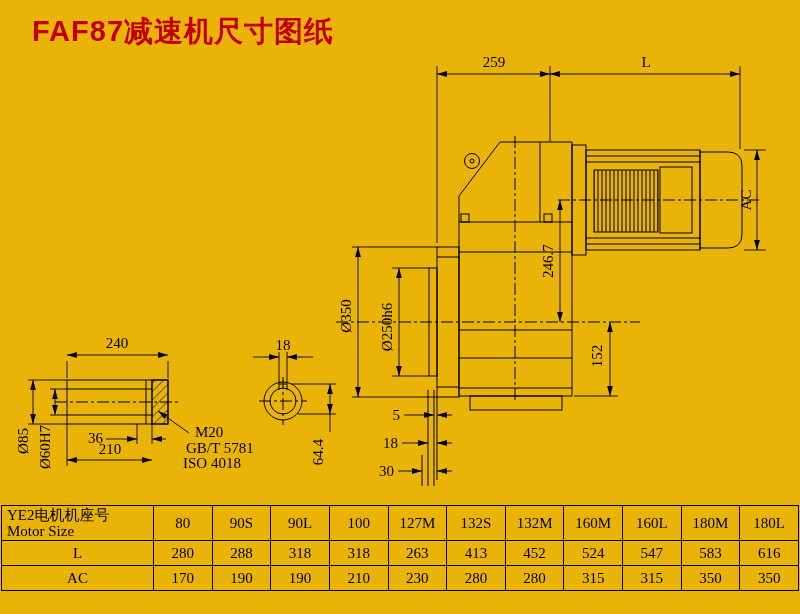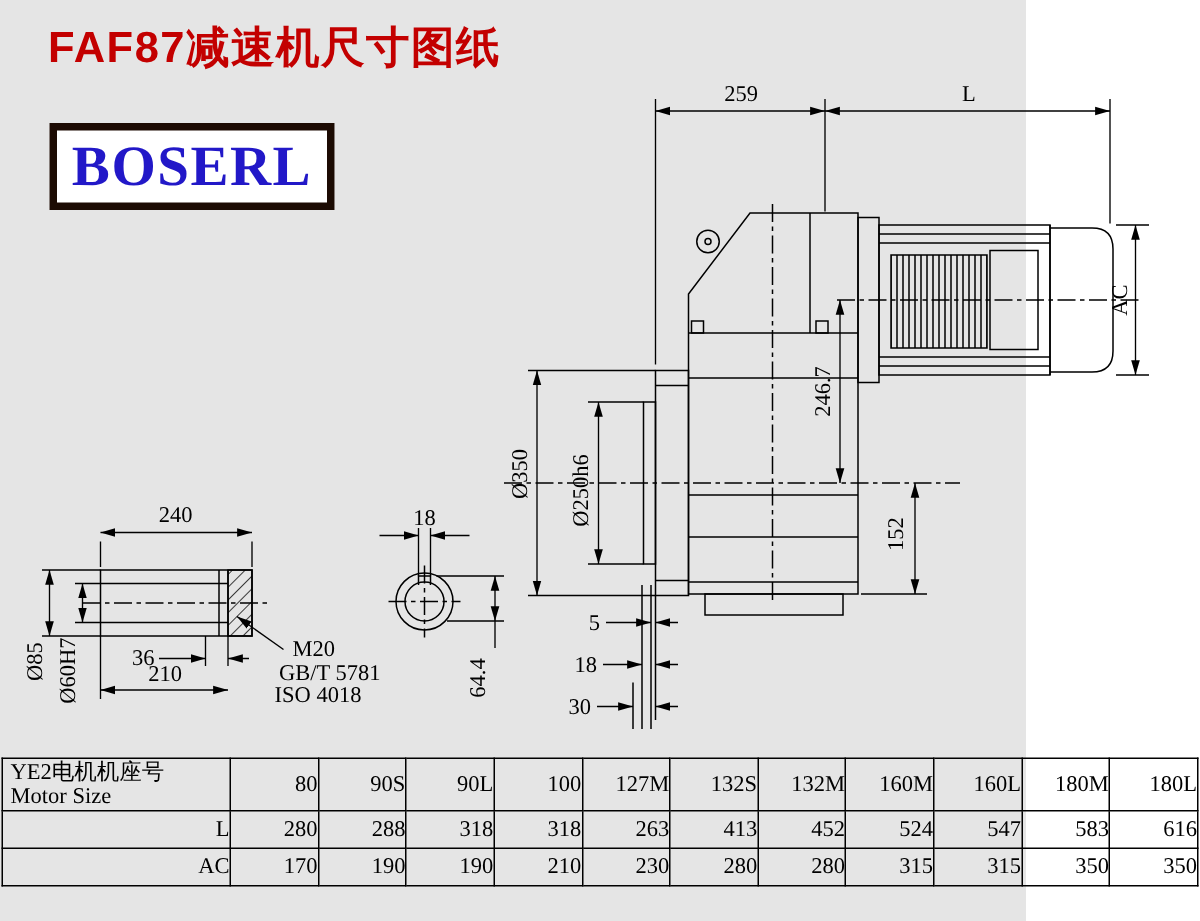--- a/index.html
+++ b/index.html
@@ -1,39 +1,36 @@
 <!DOCTYPE html>
 <html><head>
 <meta charset="utf-8">
 <style>
   * { margin:0; padding:0; box-sizing:border-box; }
   html,body { width:800px; height:614px; }
   body { background:#fff; font-family:"Liberation Sans",sans-serif; position:relative; overflow:hidden; color:#000; }
-  .page { position:absolute; left:0; top:0; width:684px; height:614px; background:#e5e5e5; }
+  .page { position:absolute; left:0; top:0; width:800px; height:614px; background:#eab308; }
   .title { position:absolute; left:32px; top:12px; font-size:29px; font-weight:bold; color:#c30000; letter-spacing:1px; white-space:nowrap; }
   .logo-box { position:absolute; left:33px; top:82px; width:190px; height:58px; border:5px solid #1c0b03; display:flex; align-items:center; justify-content:center; background:#fff; }
   .logo-text { font-family:"Liberation Serif",serif; font-weight:bold; font-size:38px; color:#2218c8; letter-spacing:1px; }
   svg.drawing { position:absolute; left:0; top:0; }
   svg.drawing text { font-family:"Liberation Serif",serif; font-size:15px; fill:#000; stroke:none; }
   table.spec { position:absolute; left:1px; top:505px; width:798px; border-collapse:collapse; table-layout:fixed; font-family:"Liberation Serif",serif; font-size:15px; }
-  .spec td { border:1px solid #000; text-align:right; padding:0; vertical-align:middle; }
+  .spec td { border:1px solid #000; text-align:center; padding:0; vertical-align:middle; }
   .spec .head-cell { text-align:left; padding-left:5px; line-height:16px;margin-left:16px; }
   .spec tr.hdr { height:35px; }
   .spec tr.data { height:25px; }
 </style>
 </head>
 <body>
 
 <div class="page">
 
   <div class="title">FAF87减速机尺寸图纸</div>
 
-  <div class="logo-box">
-    <span class="logo-text">BOSERL</span>
-  </div>
 
   <svg class="drawing" width="800" height="505" viewBox="0 0 800 505">
     <defs>
       <marker id="aE" markerWidth="12" markerHeight="8" refX="11" refY="4" orient="auto">
           <path d="M0,0.8 L11,4 L0,7.2 z" fill="#000"></path>
         </marker>
       <marker id="aS" markerWidth="12" markerHeight="8" refX="1" refY="4" orient="auto">
           <path d="M12,0.8 L1,4 L12,7.2 z" fill="#000"></path>
         </marker>
       <pattern id="hatch" width="6" height="6" patternUnits="userSpaceOnUse" patternTransform="rotate(45)">

